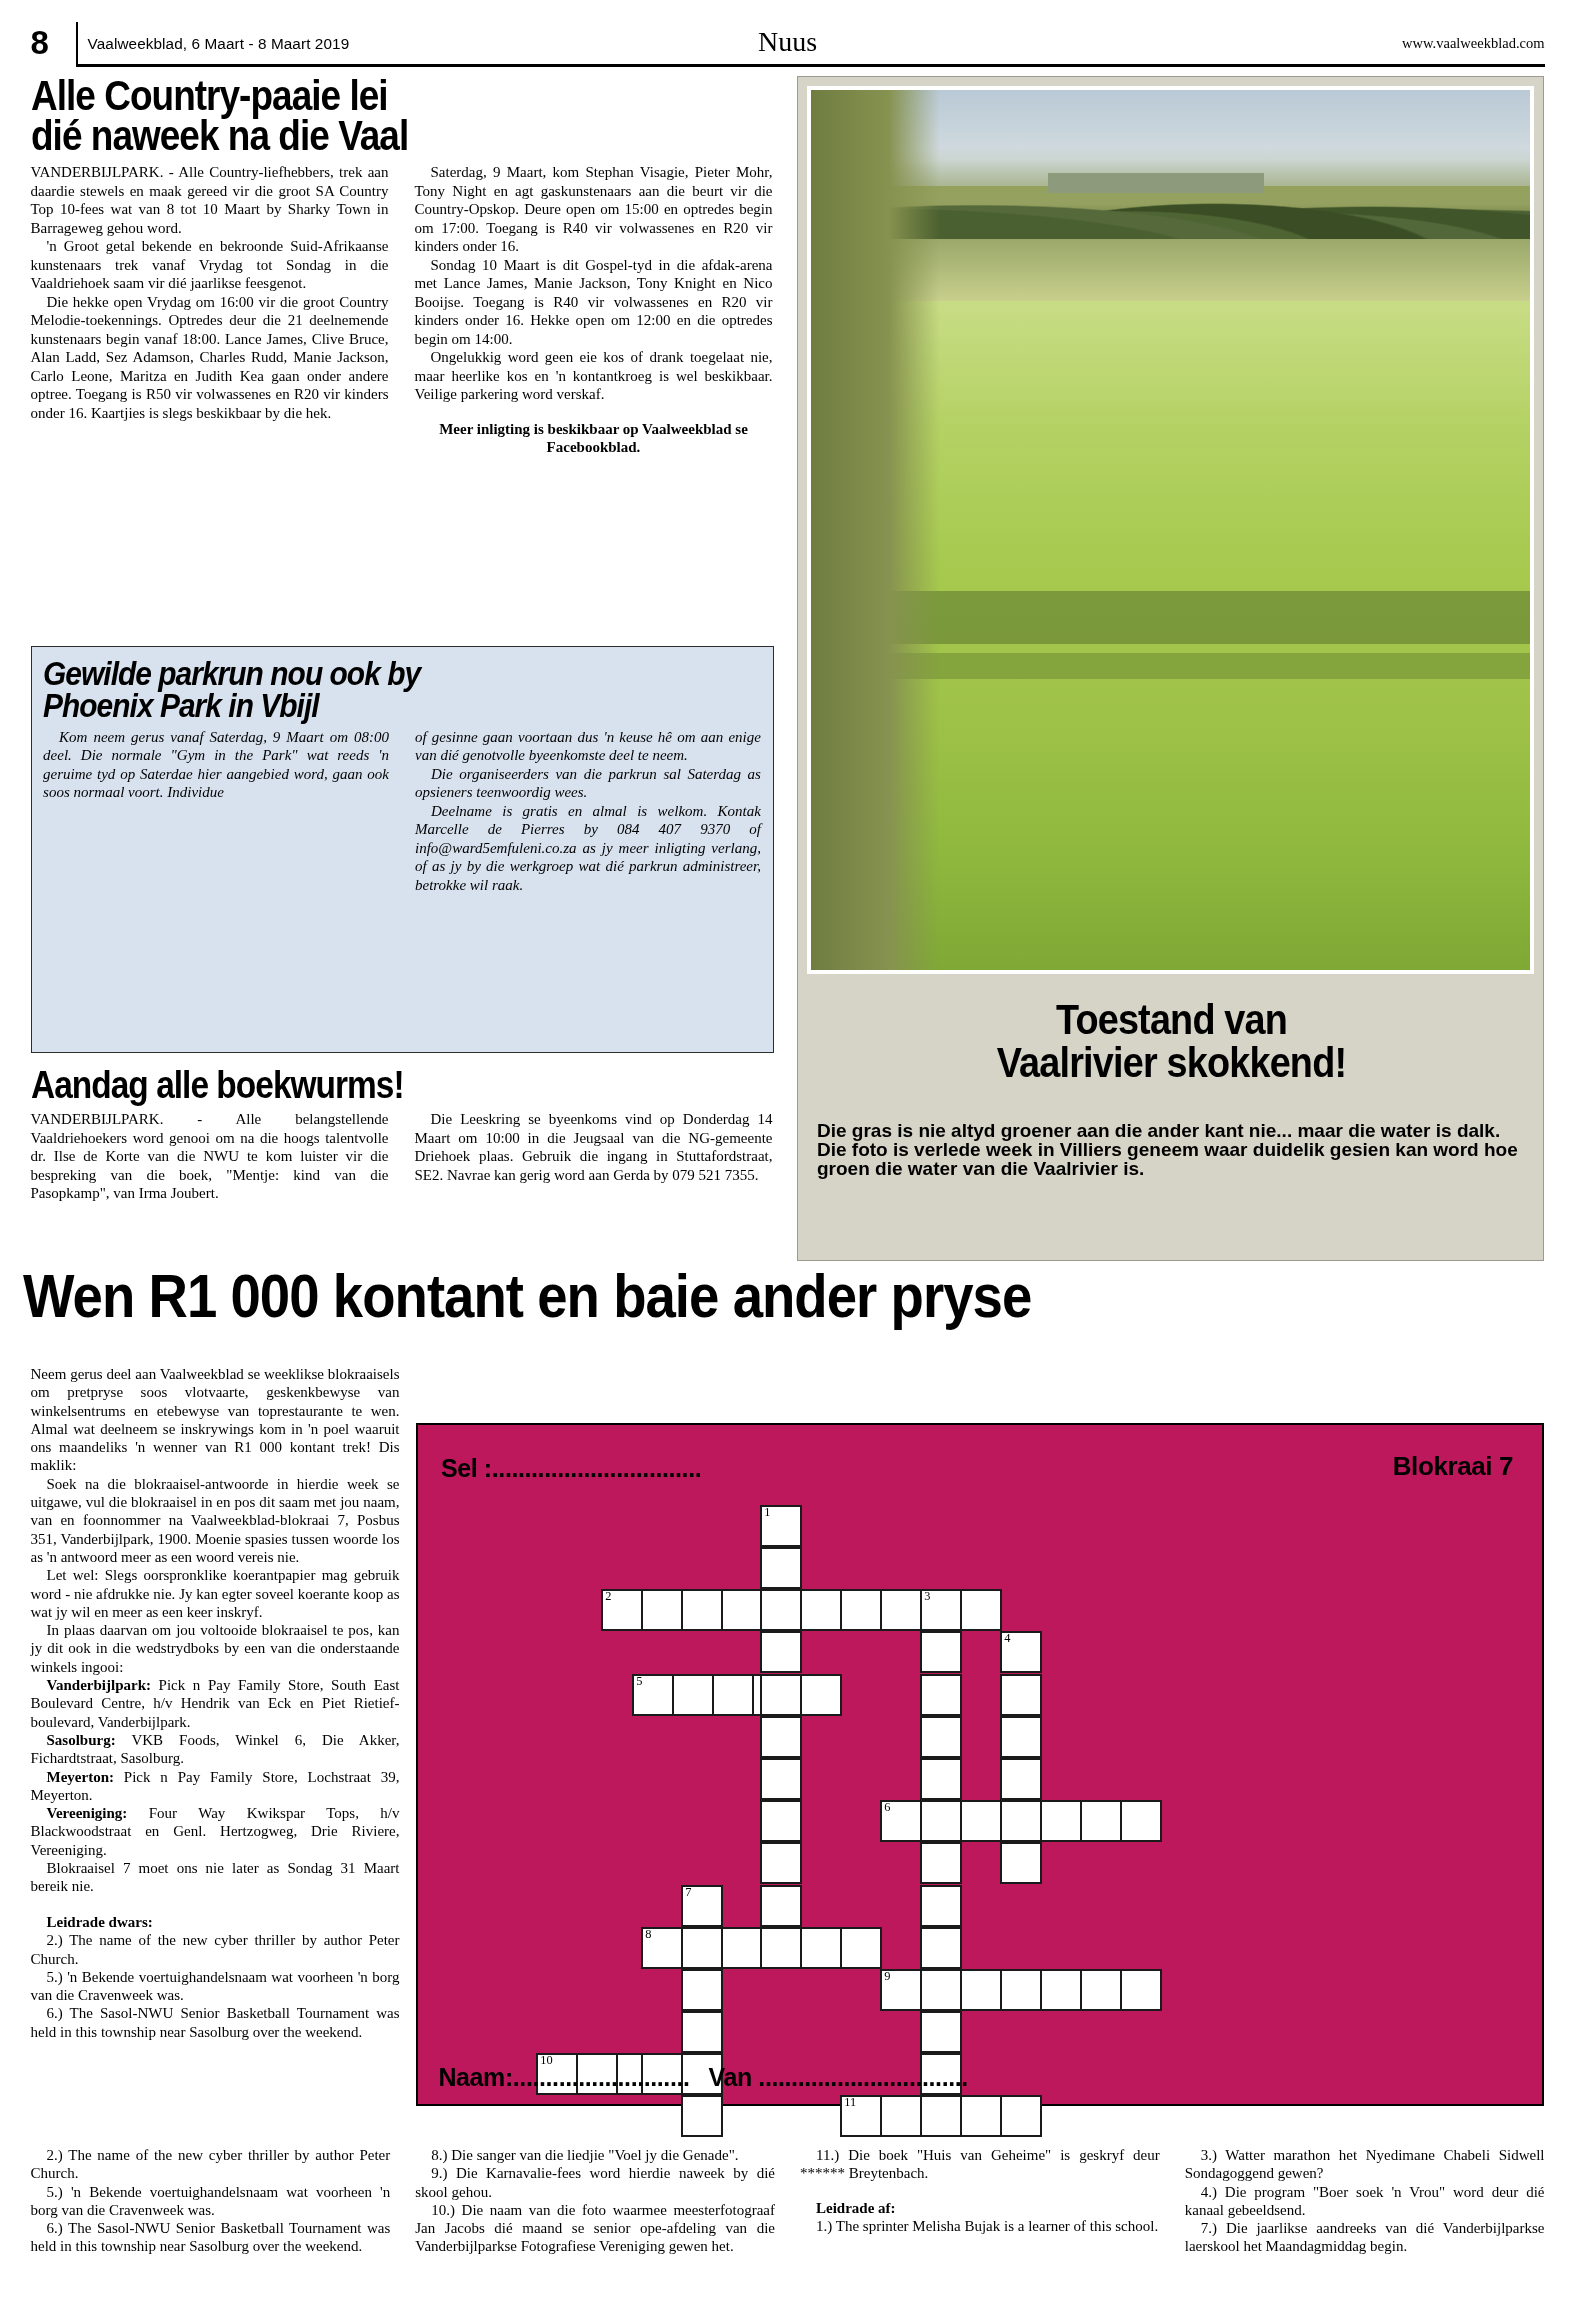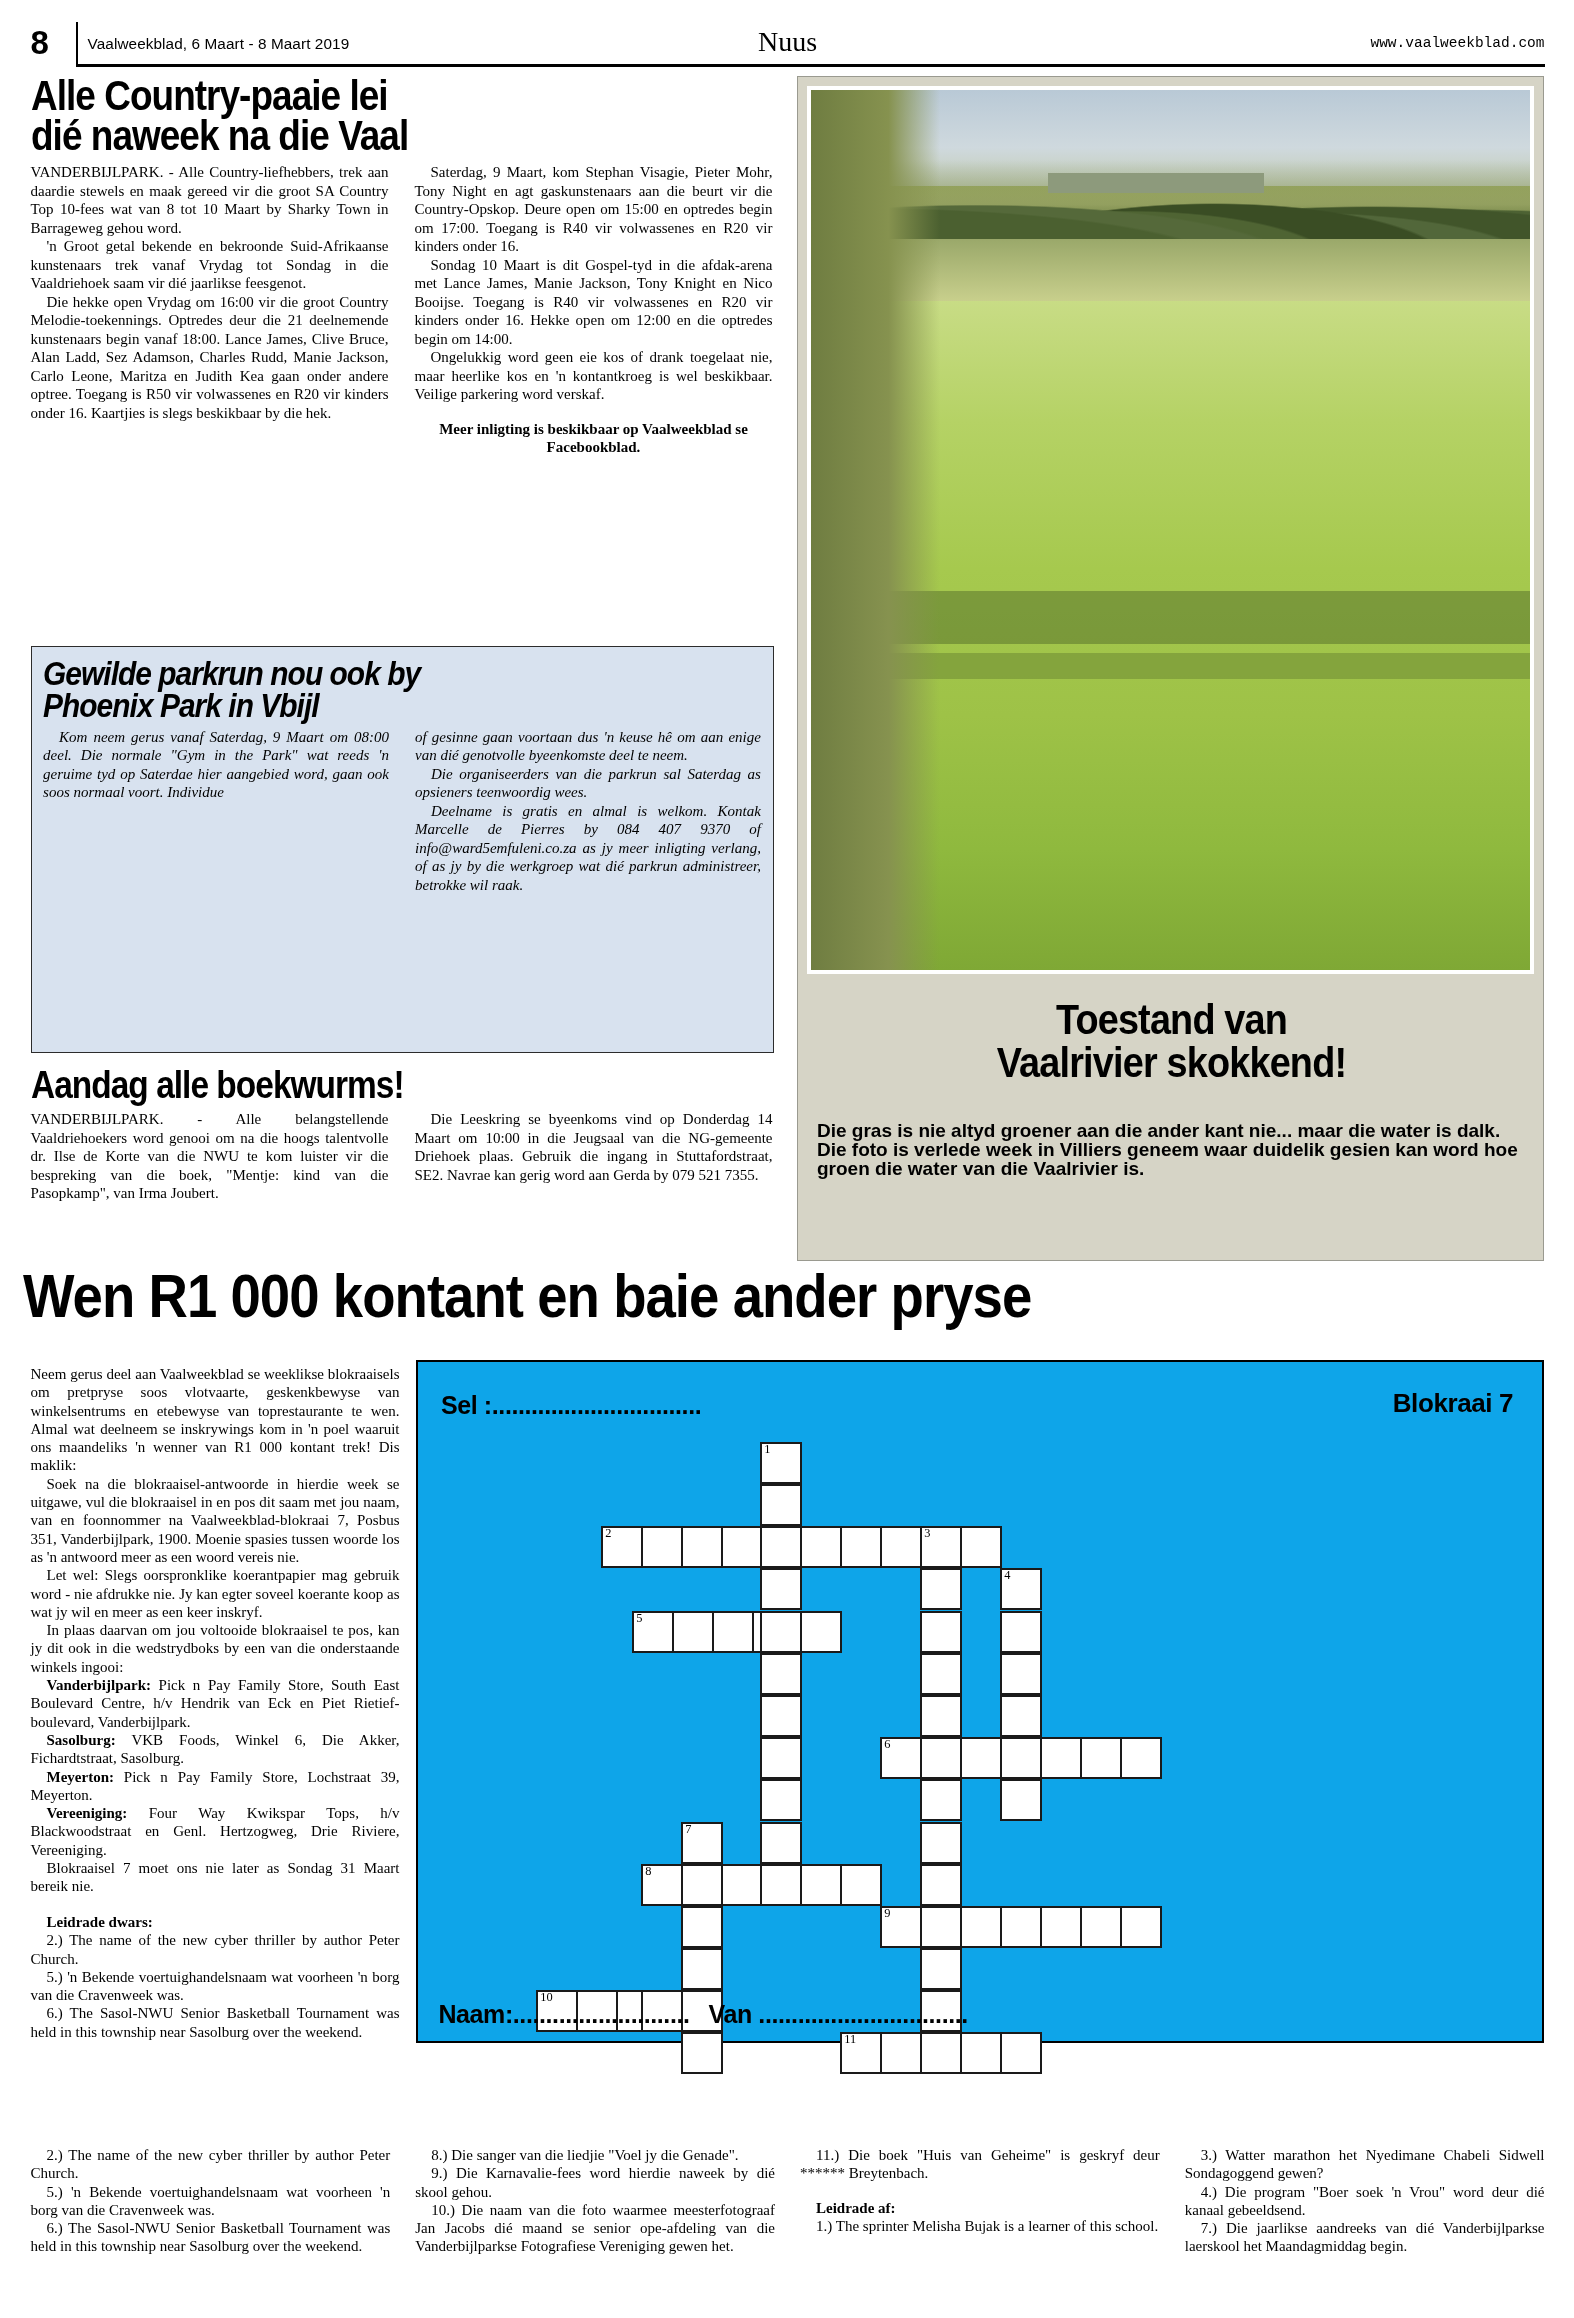--- a/index.html
+++ b/index.html
@@ -5,21 +5,21 @@
   html,body{margin:0;padding:0;background:#fff;}
   body{width:1574px;height:2319px;font-family:"Liberation Serif",serif;color:#000;position:relative;overflow:hidden;}
   .page{width:1574px;height:2319px;position:relative;padding:0;box-sizing:border-box;}
 
   
   .masthead{position:absolute;left:30.5px;top:22px;width:1514px;height:45px;}
   .folio{position:absolute;left:0;top:4.4px;font-family:"Liberation Sans",sans-serif;font-weight:bold;font-size:33px;line-height:33px;}
   .mast-rule-v{position:absolute;left:45px;top:0px;width:2.2px;height:42px;background:#000;}
   .mast-left{position:absolute;left:57px;top:13px;font-family:"Liberation Sans",sans-serif;font-size:15.3px;letter-spacing:0.1px;}
   .mast-center{position:absolute;left:0;top:4.4px;width:1514px;text-align:center;font-family:"Liberation Serif",serif;font-size:28px;}
-  .mast-right{position:absolute;right:0;top:13px;font-family:Liberation Mono, monospace;font-size:14.5px;text-align:center;}
+  .mast-right{position:absolute;right:0;top:13px;font-family:Liberation Serif, serif;font-size:14.5px;text-align:center;}
   .mast-rule-h{position:absolute;left:45px;top:42px;width:1469px;height:2.9px;background:#000;}
 
   
   .hl{font-family:"Liberation Sans",sans-serif;font-weight:bold;letter-spacing:-1.1px;line-height:.95;transform:scaleX(.88);transform-origin:left center;}
   p.body{margin:0;font-size:15px;line-height:18.5px;text-align:justify;text-justify:inter-word;hyphens:none;}
   p.body.ind{text-indent:16px;}
 
   
   .leftwrap{position:absolute;left:30.5px;top:76px;width:743px;}
   #a1-head{font-size:42px;margin:0 0 7.3px 0;}
@@ -73,21 +73,21 @@
   #big-head{position:absolute;left:23px;top:1267px;width:1534px;font-size:62px;margin:0;}
 
   
   .compcol{position:absolute;left:30.5px;top:1365px;width:369px;}
   .compcol p{margin:0;font-size:15px;line-height:18.3px;text-align:justify;}
   .compcol p.ind{text-indent:16px;}
   .sub{font-weight:bold;}
   .leidrade-h{font-weight:bold;margin-top:17.4px !important;text-indent:16px;}
 
   
-  .cw{position:absolute;left:416px;top:1360px;width:1128px;height:683px;border:2.2px solid #000;box-sizing:border-box;background:#0ea5e9;}
+  .cw{position:absolute;left:416px;top:1423px;width:1128px;height:683px;border:2.2px solid #000;box-sizing:border-box;background:#be185d;}
   .cw-sel{position:absolute;left:23px;top:29px;font-family:"Liberation Sans",sans-serif;font-weight:bold;font-size:25px;letter-spacing:-0.4px;}
   .cw-title{position:absolute;right:29px;top:26px;font-family:"Liberation Sans",sans-serif;font-weight:bold;font-size:26px;letter-spacing:-0.4px;}
   .cw-grid{position:absolute;left:0;top:0;width:1128px;height:683px;}
   .cell{position:absolute;box-sizing:border-box;border:2.2px solid #1a1a1a;background:#fff;}
   .cell .num{position:absolute;left:2.2px;top:-1.5px;font-family:"Liberation Serif",serif;font-size:12.4px;line-height:12.4px;}
   .cw-foot{position:absolute;left:20.4px;bottom:11.6px;font-family:"Liberation Sans",sans-serif;font-weight:bold;font-size:25px;letter-spacing:-0.4px;}
   .cw-foot span{margin-right:19px;}
 
   
   .clues{position:absolute;left:30.5px;top:2146px;width:1514px;display:flex;gap:25px;}

